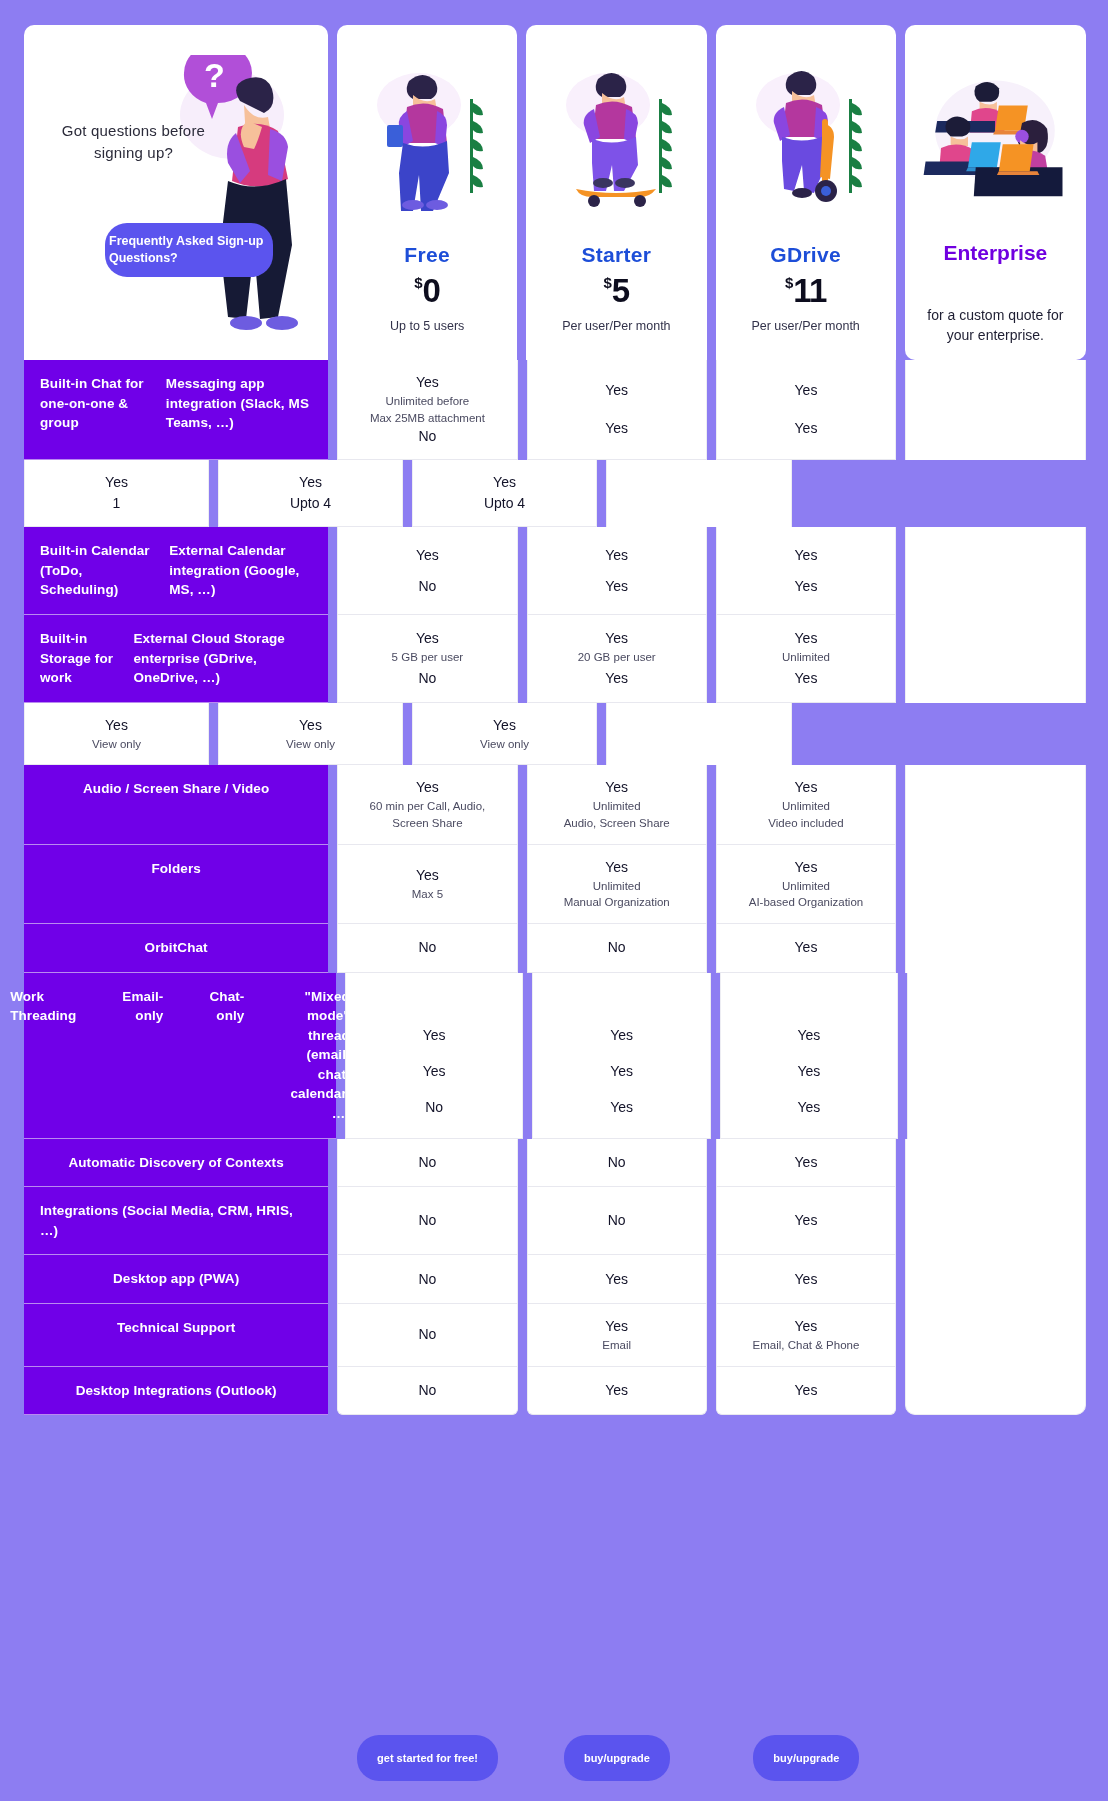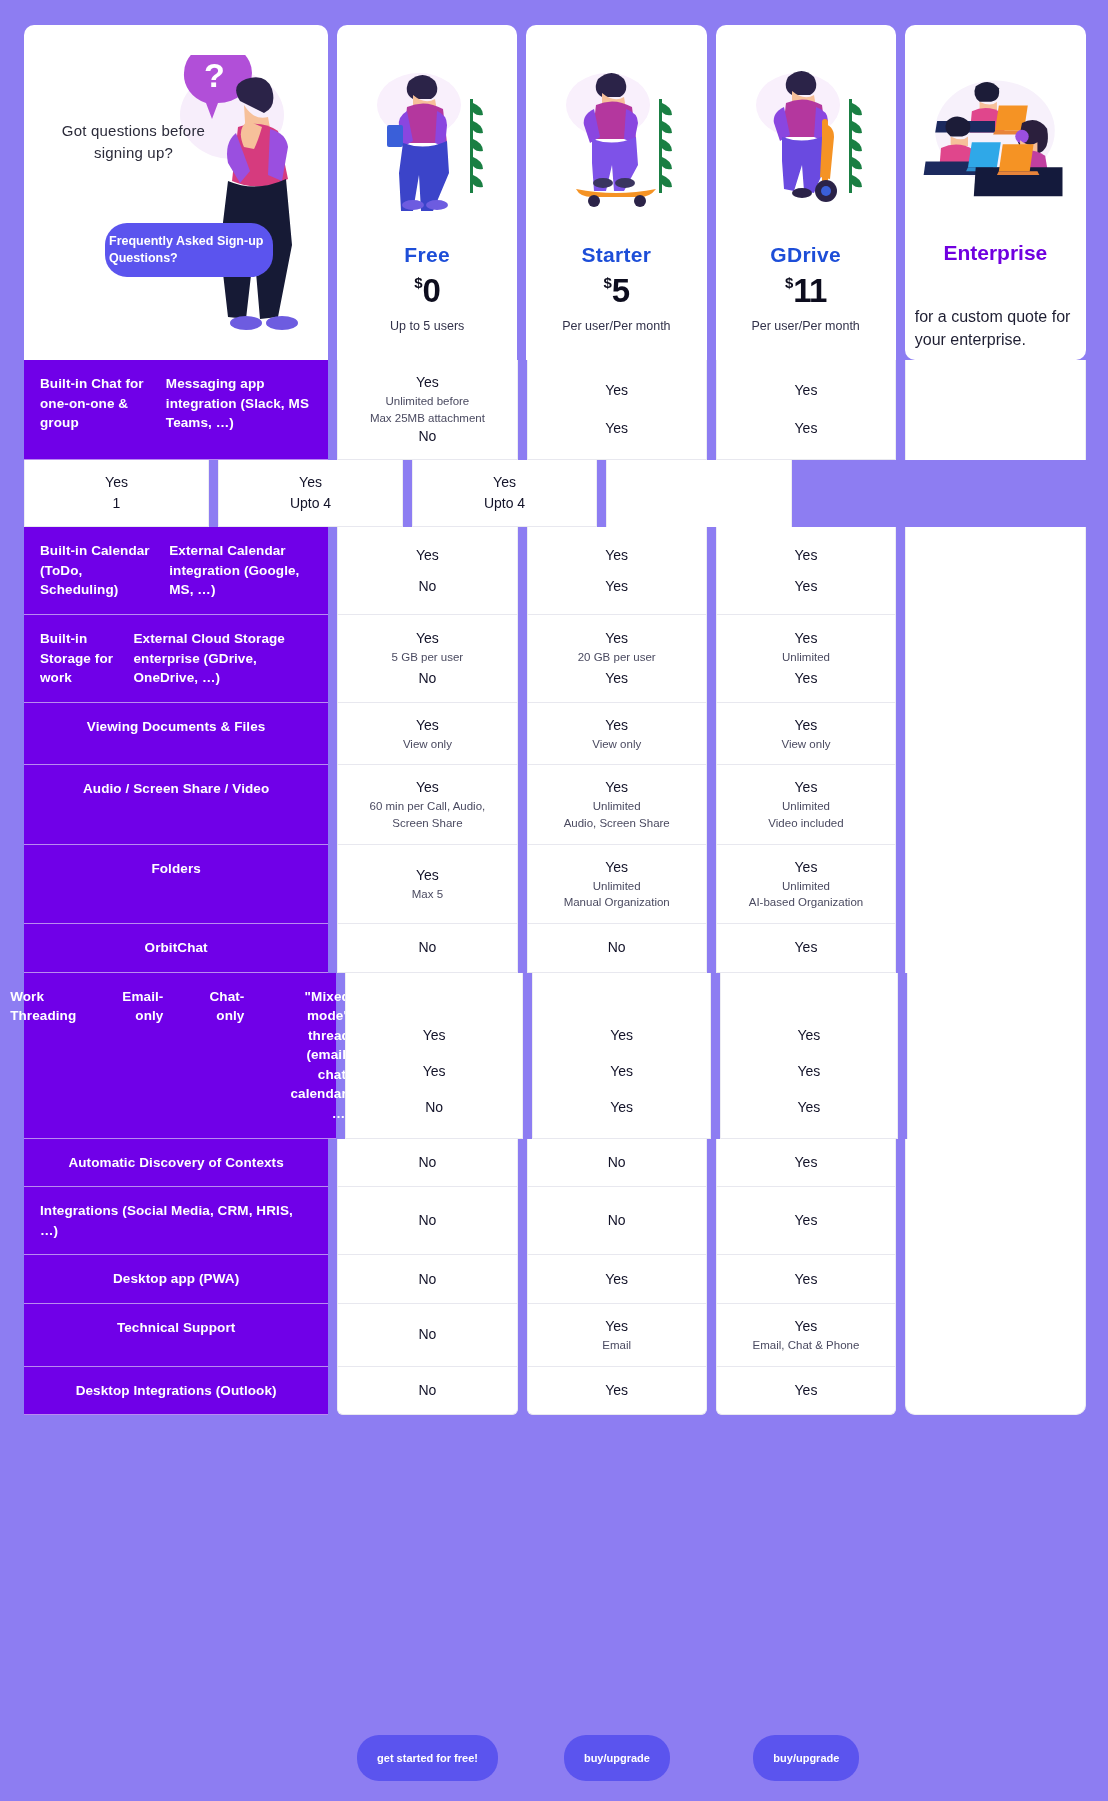--- a/index.html
+++ b/index.html
@@ -85,21 +85,21 @@
   .plan-sub {
     position: absolute; left: 0; right: 0; top: 294px;
     text-align: center; font-size: 12.5px; color: #32324a;
   }
   .ent-name {
     position: absolute; left: 0; right: 0; top: 216px;
     text-align: center; font-size: 21px; font-weight: bold; color: #7000e0;
   }
   .ent-sub {
     position: absolute; left: 10px; right: 10px; top: 280px;
-    text-align: left; font-size: 16px; color: #1e1e32; line-height: 1.45;
+    text-align: center; font-size: 14px; color: #1e1e32; line-height: 1.45;
   }
   .ent-illus { position: absolute; left: 50%; transform: translateX(-50%); top: 42px; width: 155px; height: 135px; }
 
   
   .tbl {
     position: absolute;
     left: 24px;
     top: 360px;
     width: 1062px;
   }
@@ -430,23 +430,20 @@
             <div class="v">Yes</div>
             <div class="n">Unlimited</div>
           </div>
           <div class="slot">
             <div class="v">Yes</div>
           </div>
         </div>
         <div class="entcell"></div>
       </div>
       <div class="trow">
-        <div class="feat">
-          <div class="feat-line">Viewing Documents &amp; Files</div>
-        </div>
         <div class="cell single">
           <div class="slot">
             <div class="v">Yes</div>
             <div class="n">View only</div>
           </div>
         </div>
         <div class="cell single">
           <div class="slot">
             <div class="v">Yes</div>
             <div class="n">View only</div>

